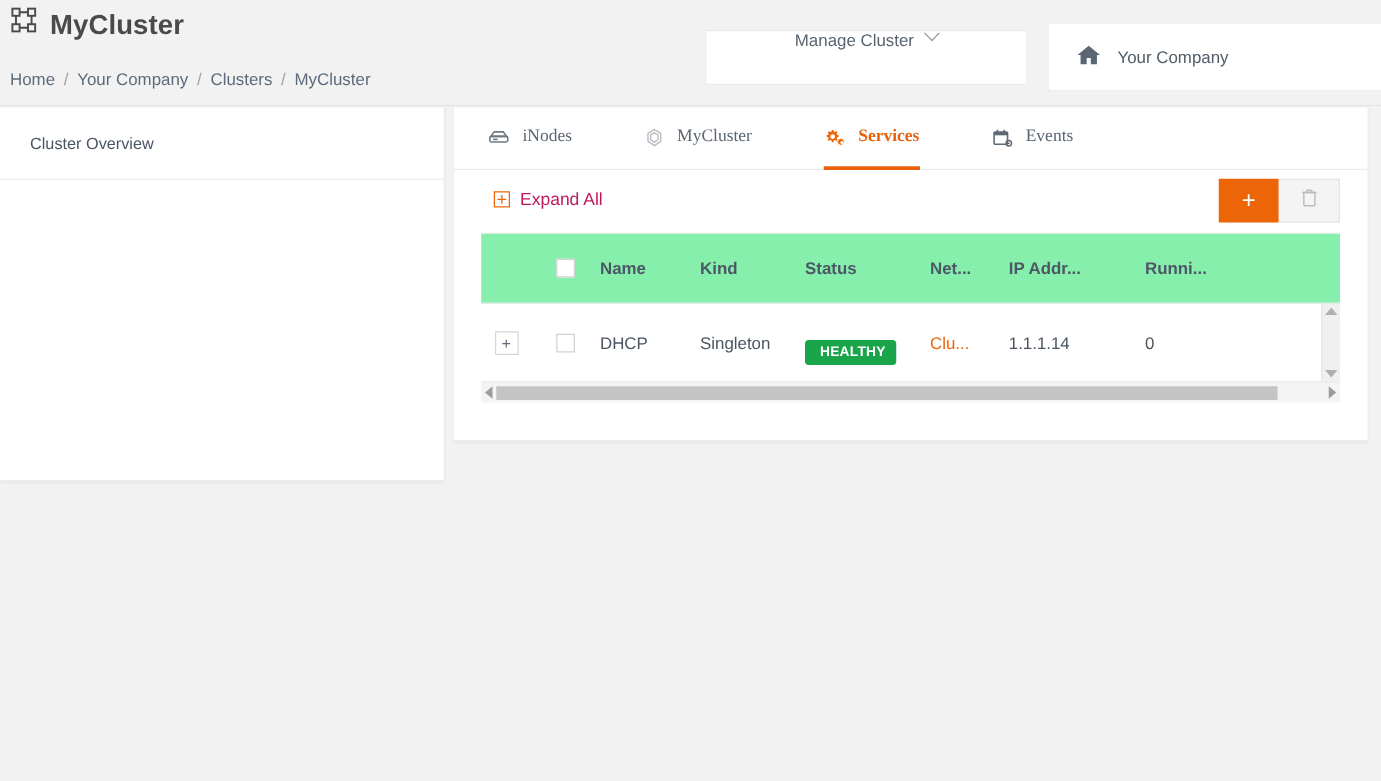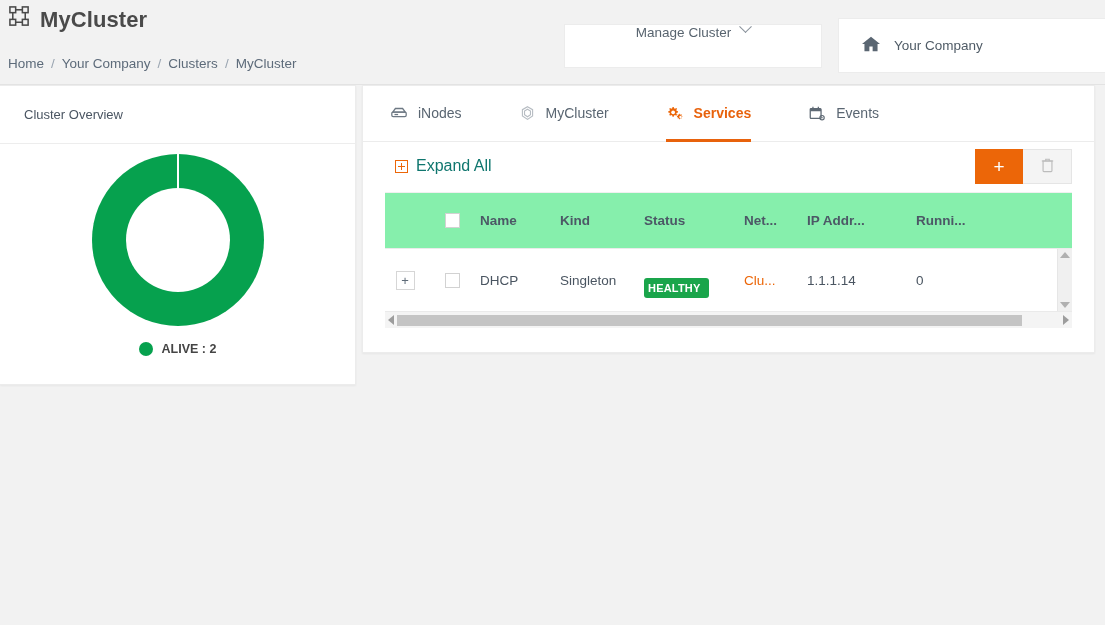--- a/index.html
+++ b/index.html
@@ -126,23 +126,24 @@
   .right-card {
     position: absolute;
     left: 362px; top: 0;
     width: 733px; height: 268px;
     background: #ffffff;
     border: 1px solid #ececec;
     box-shadow: 0 1px 2px rgba(0,0,0,.05);
   }
   .tabs {
     display: flex;
-    height: 56px;
+    height: 50px;
     padding-left: 27px;
     border-bottom: 1px solid #ececec;
+    font-family: Liberation Serif, serif;
   }
   .tab {
     display: flex; align-items: center; gap: 10px;
     height: 100%;
     margin-right: 57px;
     font-size: 14px; color: #5a6672;
     cursor: pointer;
     border-bottom: 3px solid transparent;
     position: relative; top: 1px;
   }
@@ -150,21 +151,21 @@
   .tab .ic { display: flex; align-items: center; }
 
   .toolbar {
     position: relative;
     height: 50px;
   }
   .expand-all {
     position: absolute;
     left: 32px; top: 15px;
     display: flex; align-items: center; gap: 8px;
-    font-size: 16px; color: #0f766e;
+    font-size: 14px; color: #be185d;
     cursor: pointer;
   }
   .boxplus {
     width: 13px; height: 13px;
     border: 1px solid #ec6608;
     position: relative;
   }
   .boxplus::before, .boxplus::after {
     content: ""; position: absolute; background: #ec6608;
   }
@@ -231,21 +232,21 @@
     width: 19px; height: 19px;
     border: 1px solid #d6d6d6; background: #fff;
     display: flex; align-items: center; justify-content: center;
     font-size: 13px; color: #5e6b78; line-height: 1;
     cursor: pointer;
   }
   .badge {
     display: inline-block;
     background: #1aa54b;
     color: #fff; font-size: 11px; font-weight: bold;
-    padding: 4px 8px 4px 4px;
+    padding: 4px 8px 4px 12px;
     border-radius: 3px;
     letter-spacing: .2px;
     margin-top: 15px;
   }
   .link-orange { color: #ec6608; cursor: pointer; }
 
   
   .vscroll {
     position: absolute;
     right: 0; top: 0;
@@ -333,30 +334,20 @@
     </span>
     <span>Your Company</span>
   </div>
 </div>
 
 <div class="body-area">
 
   <div class="left-card">
     <div class="left-card-head">Cluster Overview</div>
 
-    <div class="donut-wrap">
-      <div class="donut" id="donut" style="background: conic-gradient(rgb(6, 161, 78) 0deg, rgb(6, 161, 78) 180deg, rgb(6, 161, 78) 180deg, rgb(6, 161, 78) 360deg);">
-        <div class="hole"></div>
-        <div class="gap"></div>
-      </div>
-      <div class="legend">
-        <span class="dot" id="legend-dot" style="background: rgb(6, 161, 78);"></span>
-        <span>ALIVE : 2</span>
-      </div>
-    </div>
   </div>
 
   <div class="right-card">
 
     <div class="tabs">
 
       <div class="tab">
         <span class="ic">
           <svg width="18" height="14" viewBox="0 0 20 14">
             <path d="M3 6 L6 2 L14 2 L17 6 Z" fill="none" stroke="#6d7883" stroke-width="1.4"></path>

